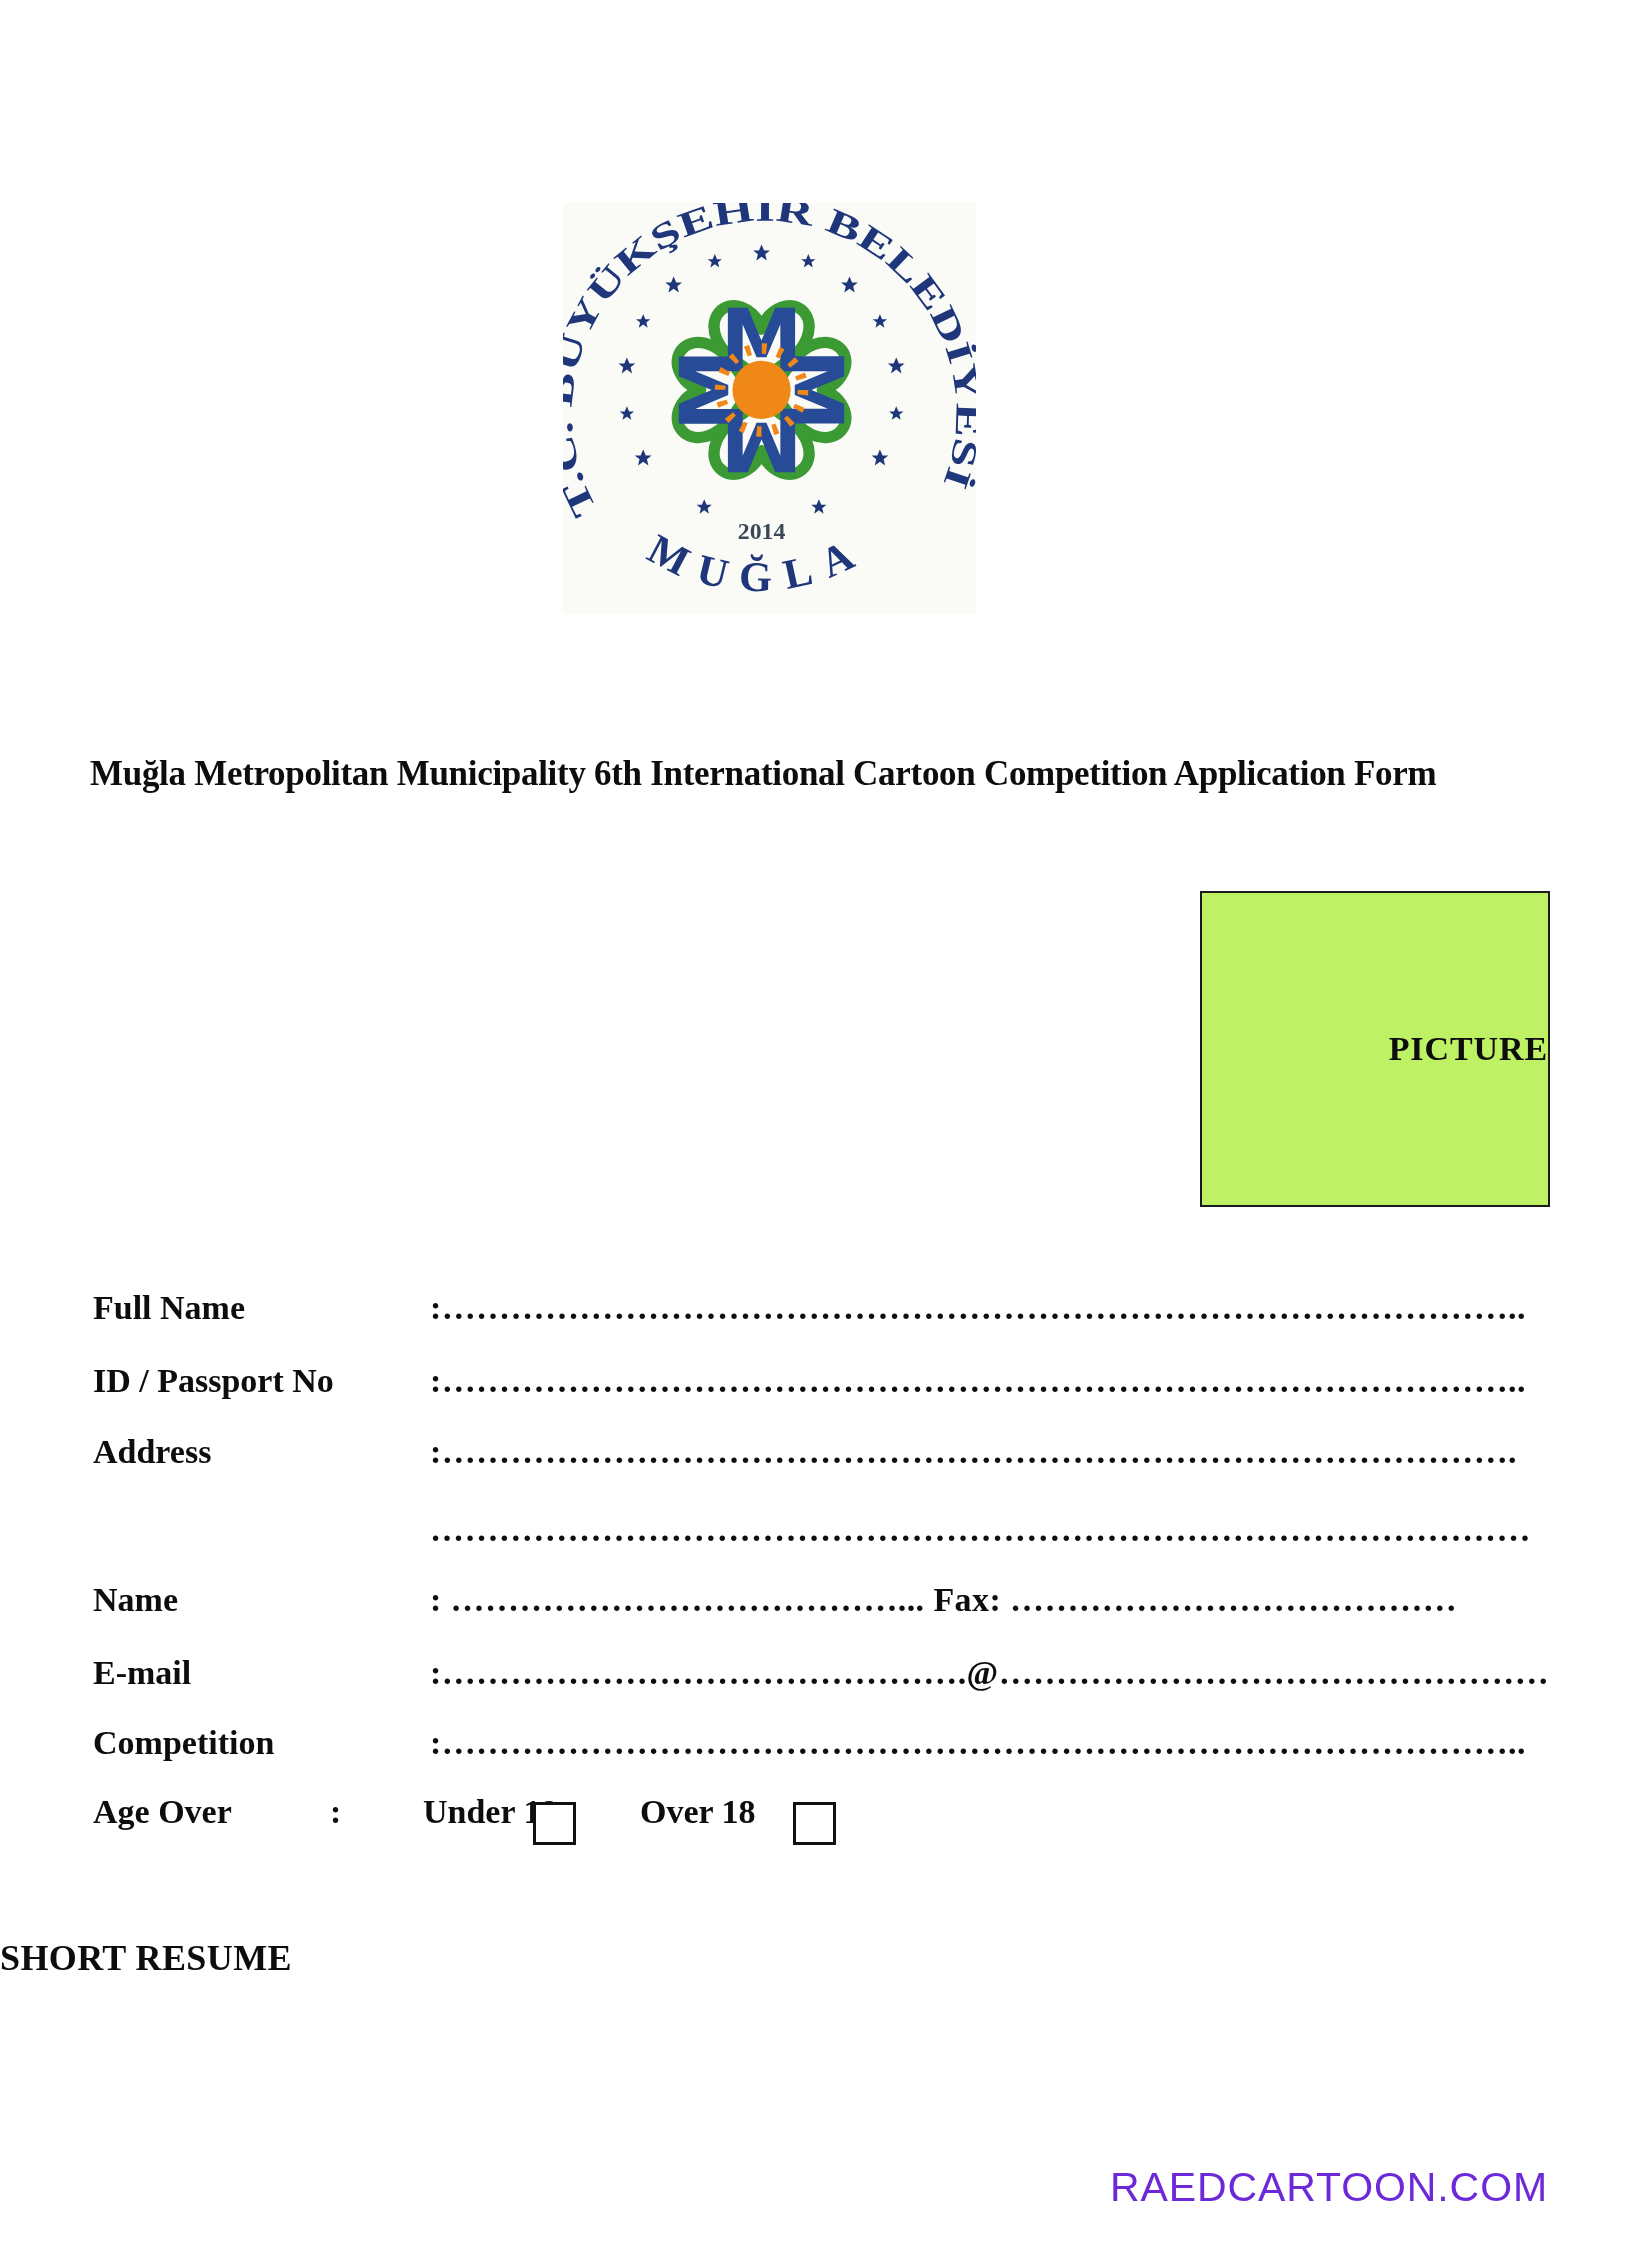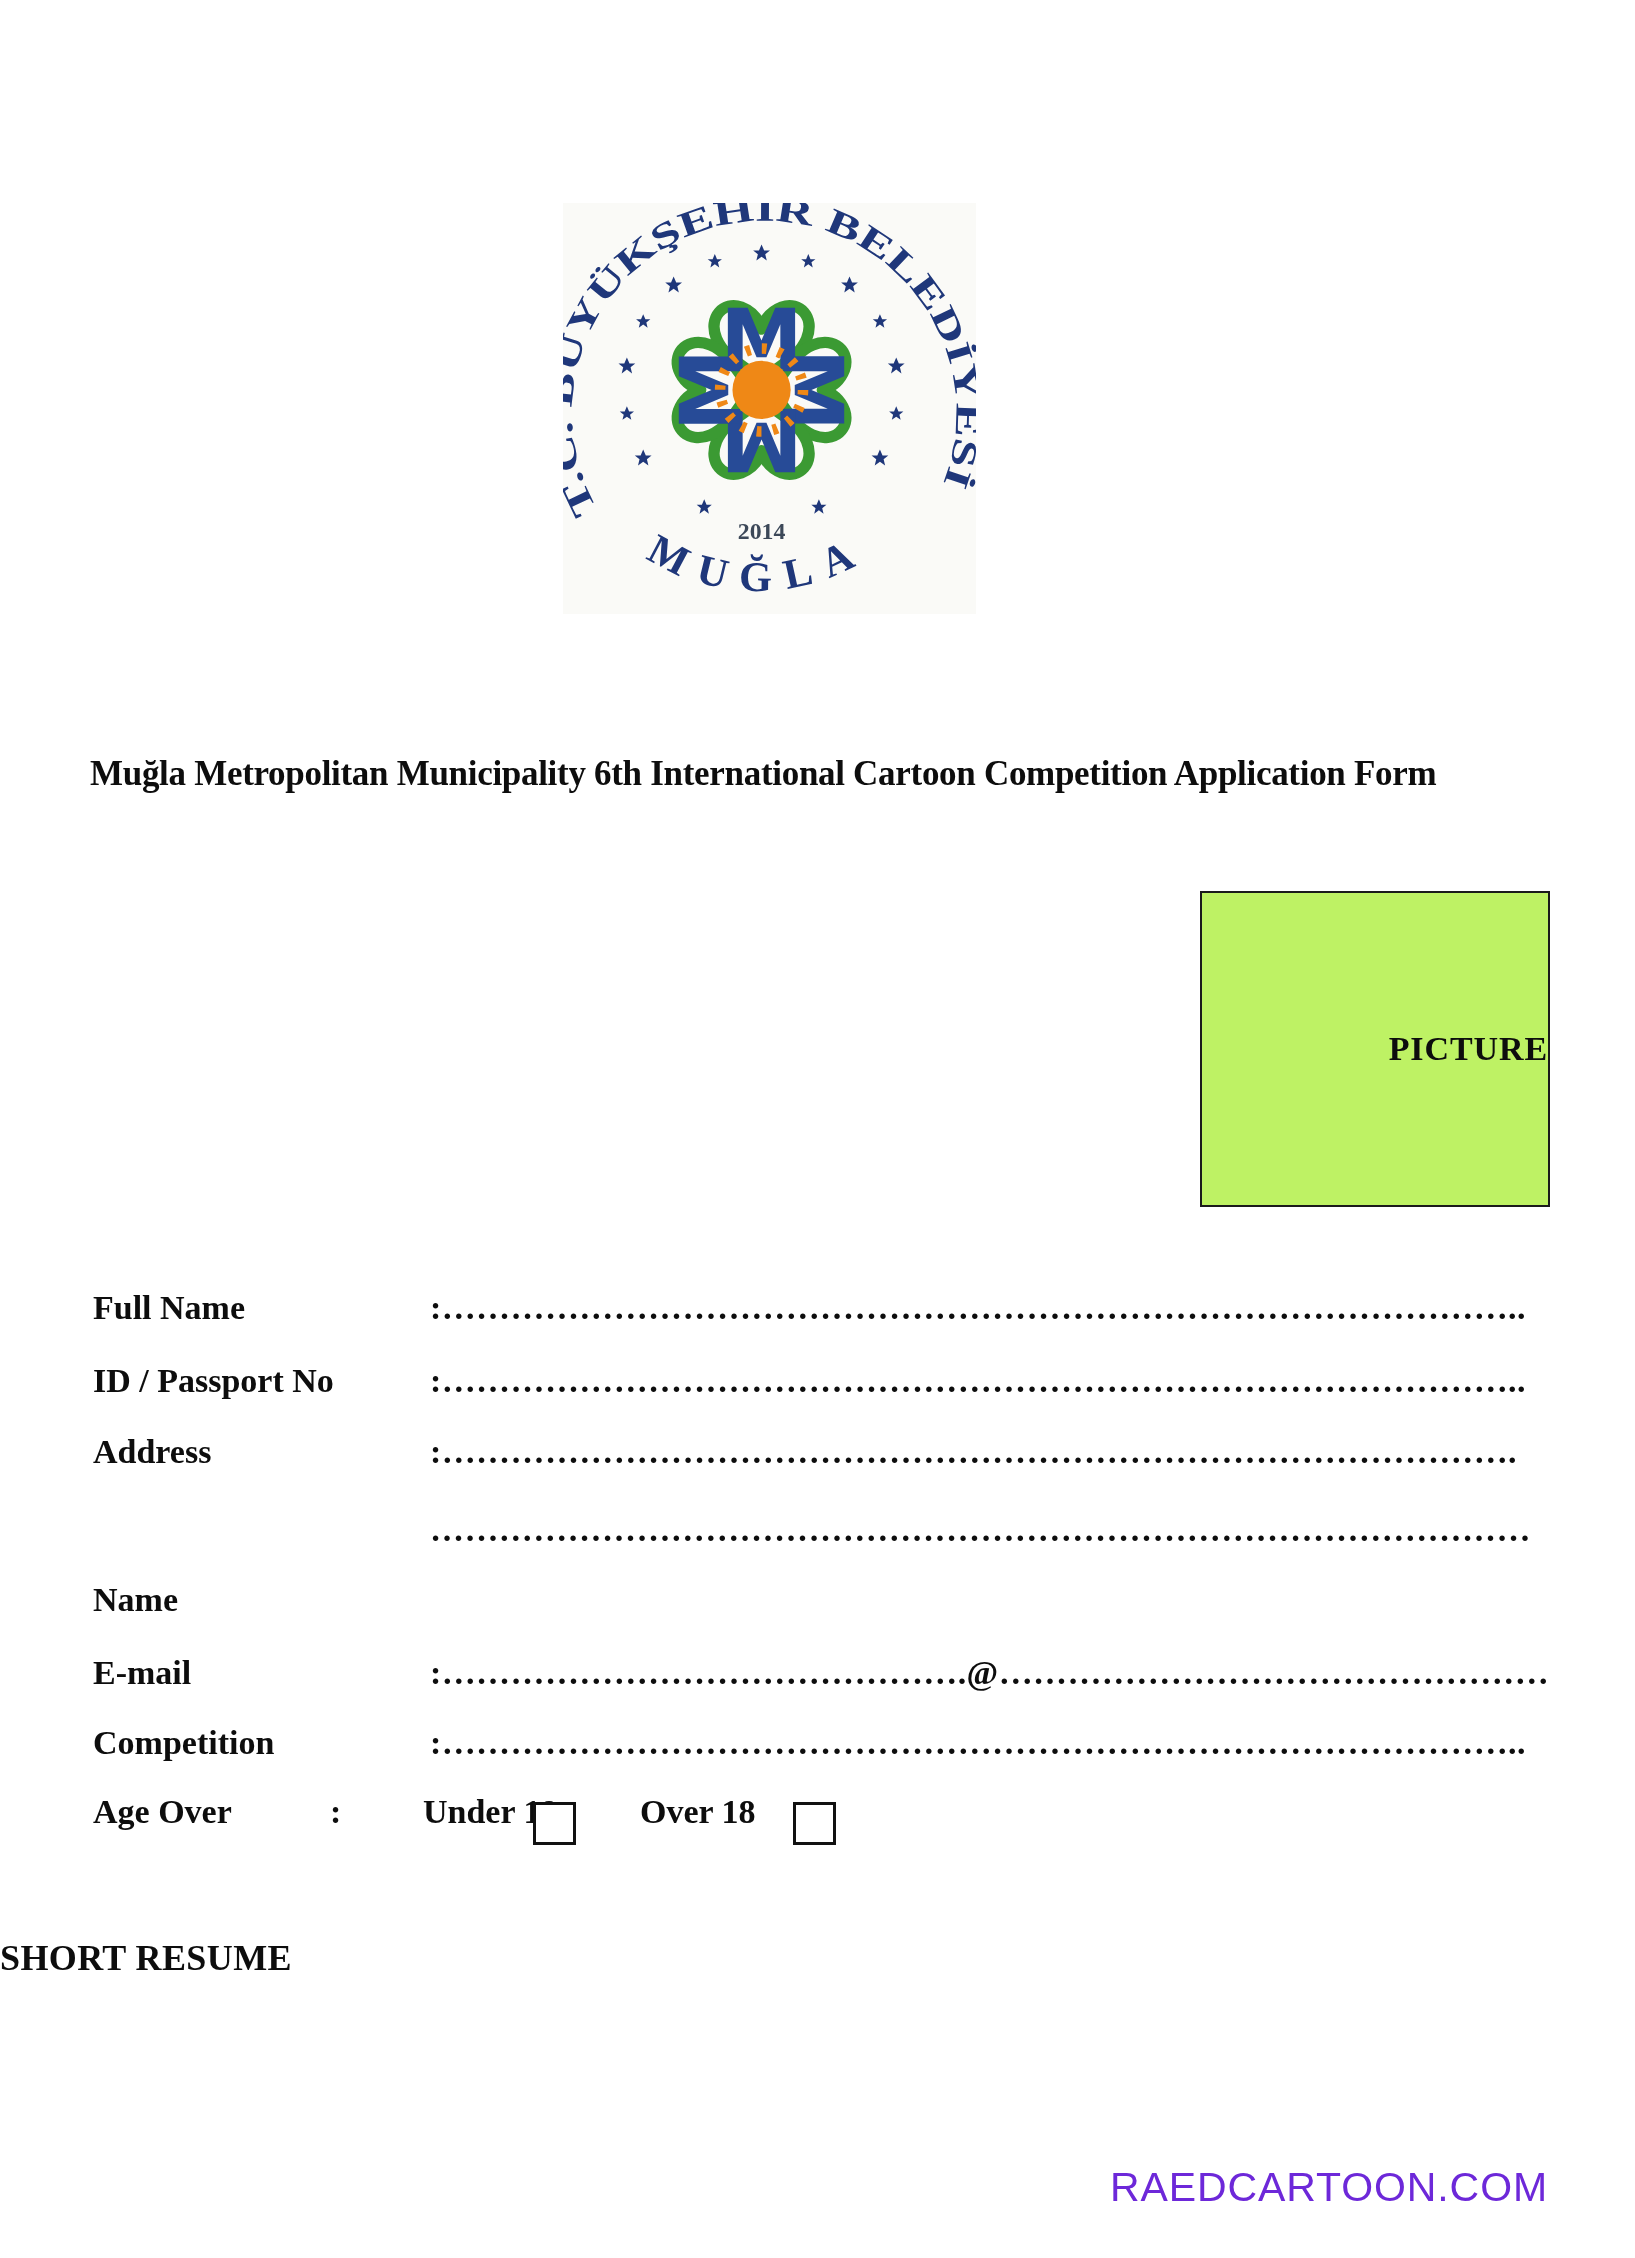--- a/index.html
+++ b/index.html
@@ -128,20 +128,21 @@
   <span class="val">:………………………………………………………………………………….</span>
 </div>
 
 <div class="form-row" style="top:1509px">
   <span class="lab"></span>
   <span class="val">……………………………………………………………………………………</span>
 </div>
 
 <div class="form-row" style="top:1579px">
   <span class="lab">Name</span>
+  <span class="val">: …………………………………... Fax: …………………………………</span>
 </div>
 
 <div class="form-row" style="top:1652px">
   <span class="lab">E-mail</span>
   <span class="val">:……………………………………….@…………………………………………</span>
 </div>
 
 <div class="form-row" style="top:1722px">
   <span class="lab">Competition</span>
   <span class="val">:…………………………………………………………………………………..</span>

